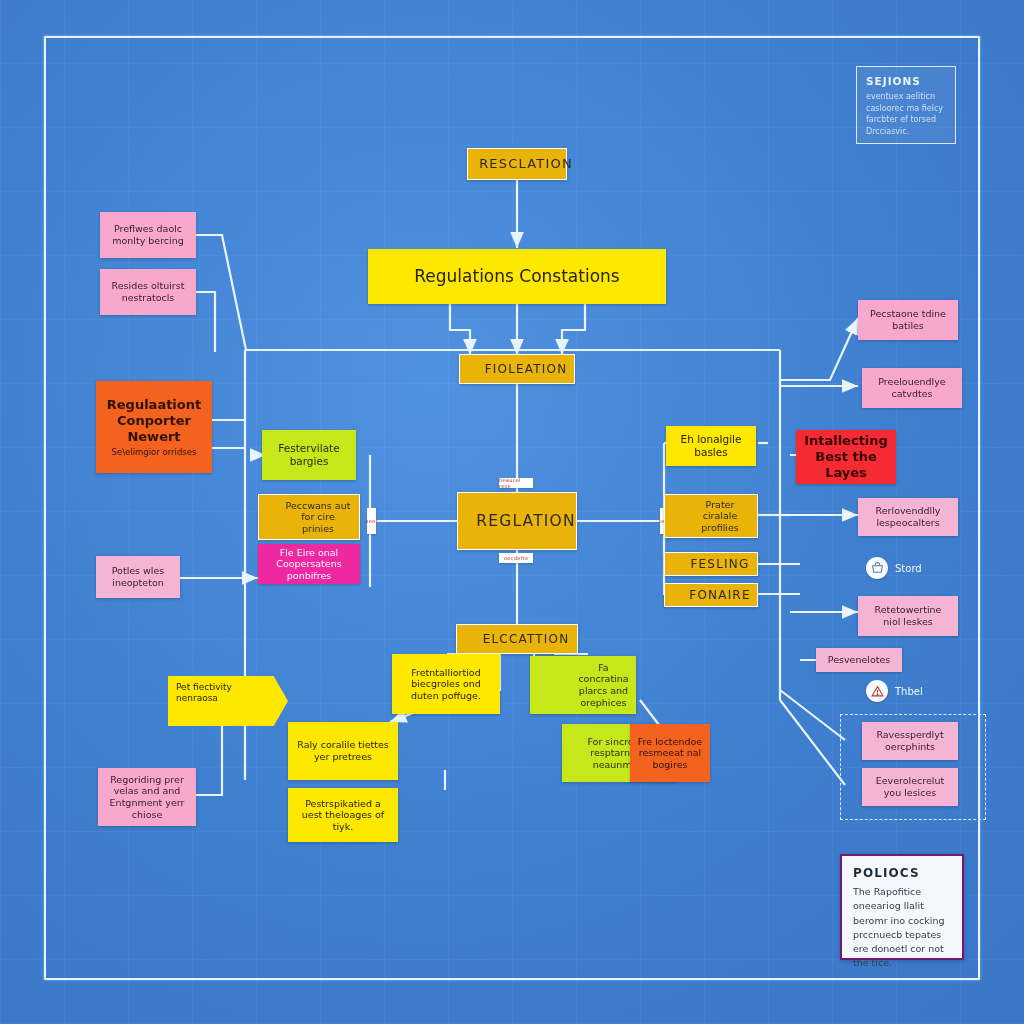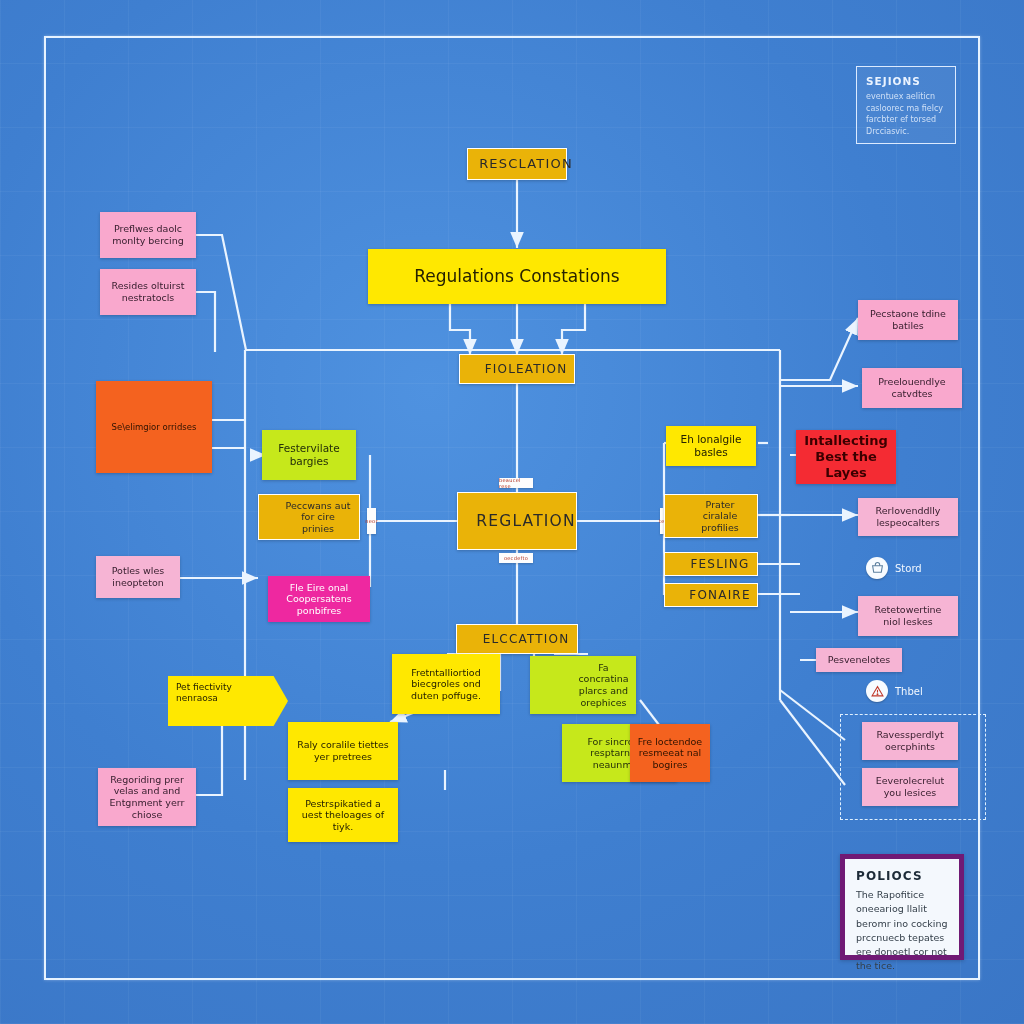--- a/index.html
+++ b/index.html
@@ -50,21 +50,21 @@
   .t17{font-size:17px;}
   .legend{
     position:absolute;box-sizing:border-box;
     border:1.5px solid #dbeaff;background:rgba(255,255,255,.06);
     padding:8px 9px;color:#eaf3ff;
   }
   .legend h4{margin:0 0 4px 0;font-size:10.5px;letter-spacing:1px;font-weight:700;}
   .legend p{margin:0;font-size:8px;line-height:1.45;opacity:.82;}
   .notecard{
     position:absolute;box-sizing:border-box;
-    background:#f4f8fd;border:5px solid #701a75;padding:10px 11px;color:#20303f;
+    background:#f4f8fd;border:2px solid #701a75;padding:10px 11px;color:#20303f;
     box-shadow:0 1px 4px rgba(0,0,0,.2);
   }
   .notecard h4{margin:0 0 5px 0;font-size:12px;letter-spacing:1.1px;font-weight:600;color:#1d2b38;}
   .notecard p{margin:0;font-size:9.5px;line-height:1.5;color:#35404b;}
   .dashbox{position:absolute;box-sizing:border-box;border:1.5px dashed #dff0ff;}
   .chip{
     position:absolute;display:flex;align-items:center;gap:7px;color:#f2f8ff;font-size:10px;
   }
   .chip .bubble{
     width:22px;height:22px;border-radius:50%;background:#f7fbff;
@@ -165,34 +165,35 @@
 <div class="tick" style="left:499px;top:478px;width:34px;height:10px;">beaucel rese</div>
 <div class="tick" style="left:499px;top:553px;width:34px;height:10px;">oecdefto</div>
 <div class="tick" style="left:367px;top:508px;width:9px;height:26px;">neor</div>
 <div class="tick" style="left:660px;top:508px;width:9px;height:26px;">tets</div>
 
 <div class="node pink t9 ml" style="left:100px;top:212px;width:96px;height:46px;">Preflwes daolc monlty bercing</div>
 
 <div class="node pink t9 ml" style="left:100px;top:269px;width:96px;height:46px;">Resides oltuirst nestratocls</div>
 
 <div class="node orange ml" style="left:96px;top:381px;width:116px;height:92px;flex-direction:column;gap:2px;">
+  <span class="t13" style="font-weight:600;">Regulaationt Conporter Newert</span>
   <span class="t8">Se\elimgior orridses</span>
 </div>
 
 <div class="node pinklite t9 ml" style="left:96px;top:556px;width:84px;height:42px;">Potles wles ineopteton</div>
 
 <div class="node pink t9 ml" style="left:98px;top:768px;width:98px;height:58px;">Regoriding prer velas and and Entgnment yerr chiose</div>
 
 <div class="flag" style="left:168px;top:676px;width:98px;height:38px;">Pet fiectivity nenraosa</div>
 
 <div class="node lime t10 ml" style="left:262px;top:430px;width:94px;height:50px;">Festervilate bargies</div>
 
 <div class="node white t9 ml" style="left:258px;top:494px;width:102px;height:46px;">Peccwans aut for cire prinies</div>
 
-<div class="node magenta t9 ml" style="left:258px;top:576px;width:102px;height:46px;margin-left:10px;">Fle Eire onal Coopersatens ponbifres</div>
+<div class="node magenta t9 ml" style="left:258px;top:544px;width:102px;height:40px;">Fle Eire onal Coopersatens ponbifres</div>
 
 <div class="node yellow t10 ml" style="left:666px;top:426px;width:90px;height:40px;">Eh lonalgile basles</div>
 
 <div class="node white t9 ml" style="left:664px;top:494px;width:94px;height:44px;">Prater ciralale profilies</div>
 
 <div class="node white t11 cap" style="left:664px;top:552px;width:94px;height:24px;">FESLING</div>
 
 <div class="node white t11 cap" style="left:664px;top:583px;width:94px;height:24px;">FONAIRE</div>
 
 <div class="node yellow t9 ml" style="left:392px;top:654px;width:108px;height:60px;">Fretntalliortiod biecgroles ond duten poffuge.</div>

